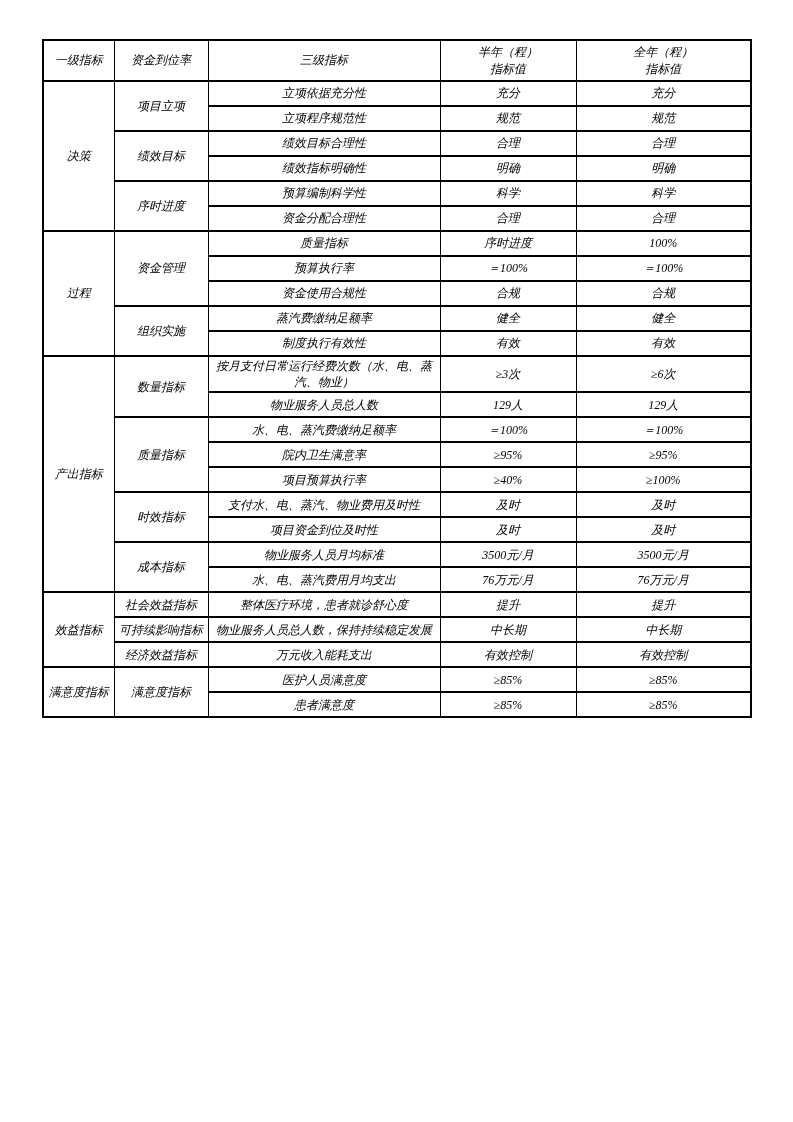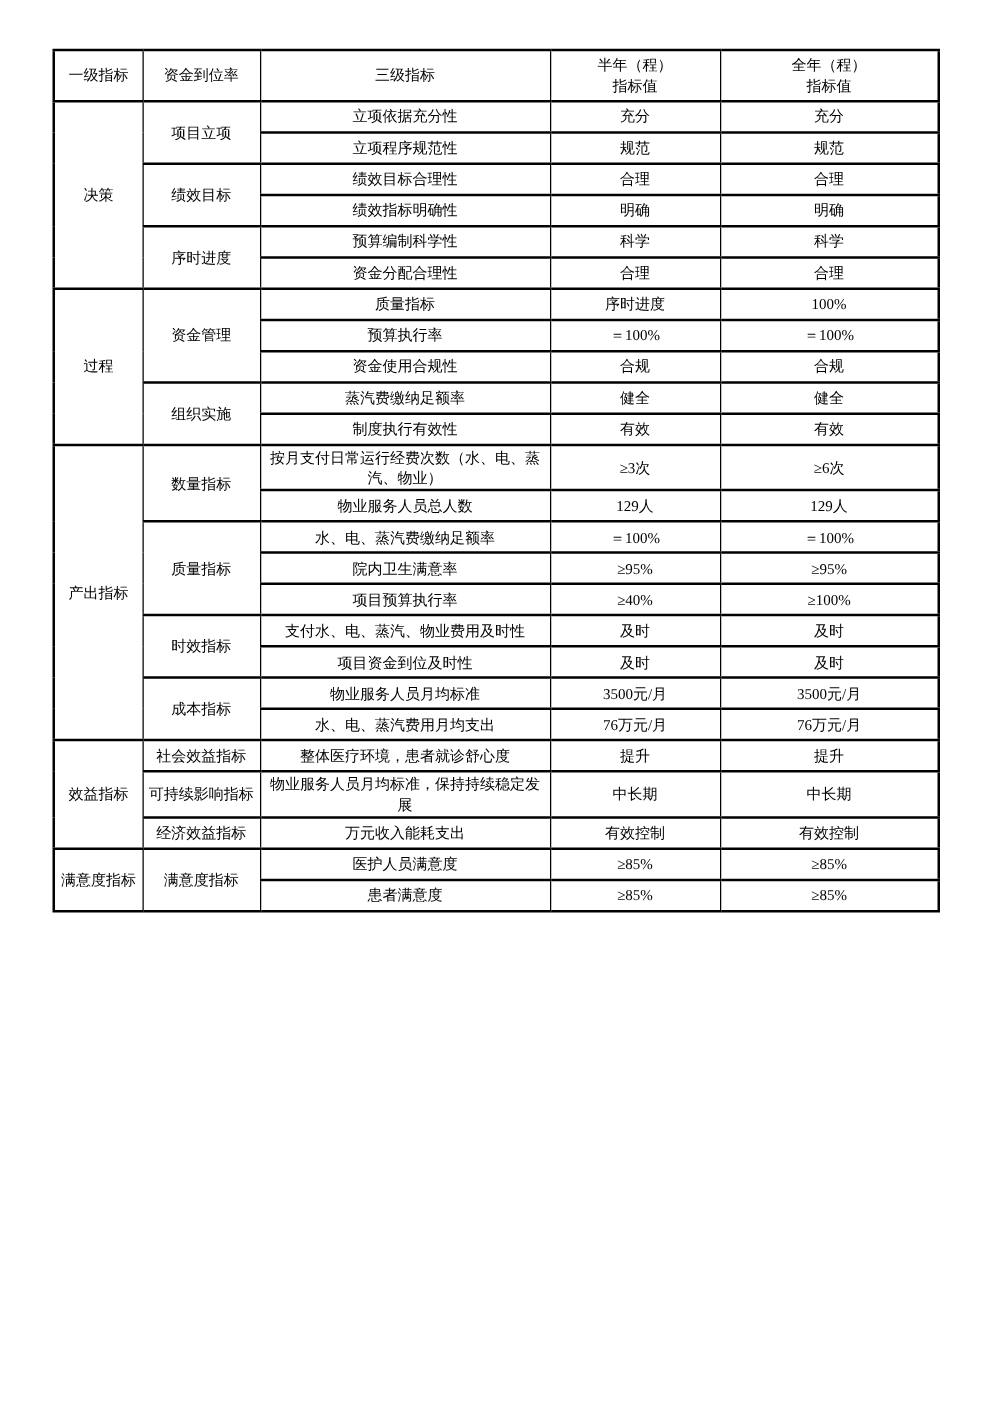--- a/index.html
+++ b/index.html
@@ -6,20 +6,21 @@
   html, body { background: #e8e8e8; }
   .page {
     position: relative;
     width: 793px;
     height: 1122px;
     margin: 0 auto;
     background: #ffffff;
     font-family: "Liberation Serif", "DejaVu Serif", serif;
     color: #000000;
     overflow: hidden;
+    font-style: italic;
   }
   .table-wrap {
     position: absolute;
     left: 42px;
     top: 39px;
     width: 708px;
   }
   table.indicator-table {
     border-collapse: collapse;
     table-layout: fixed;
@@ -187,21 +188,21 @@
           </tr>
           <tr>
             <td rowspan="3">效益指标</td>
             <td>社会效益指标</td>
             <td>整体医疗环境，患者就诊舒心度</td>
             <td>提升</td>
             <td>提升</td>
           </tr>
           <tr>
             <td>可持续影响指标</td>
-            <td>物业服务人员月均标准，保持持续稳定发展</td>
+            <td>物业服务人员总人数，保持持续稳定发展</td>
             <td>中长期</td>
             <td>中长期</td>
           </tr>
           <tr>
             <td>经济效益指标</td>
             <td>万元收入能耗支出</td>
             <td>有效控制</td>
             <td>有效控制</td>
           </tr>
           <tr>

